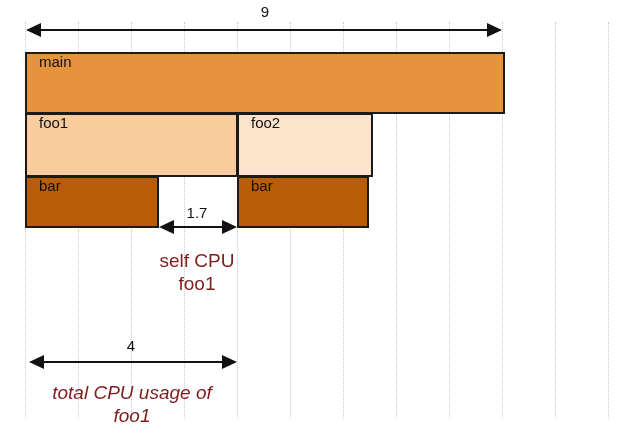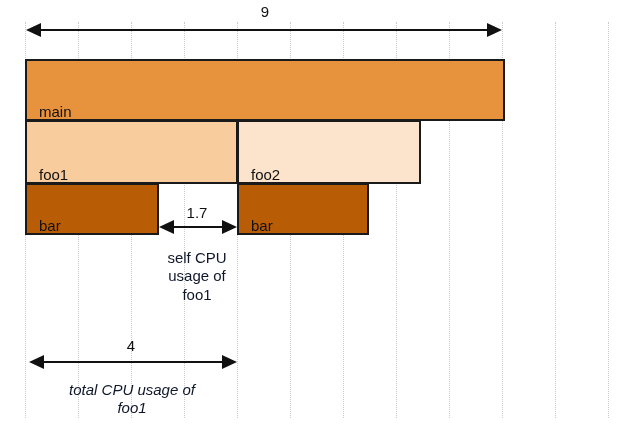--- a/index.html
+++ b/index.html
@@ -22,22 +22,21 @@
     top: 22px;
     width: 0;
     height: 396px;
     border-left: 1px dotted #c9c9c9;
   }
   .frame {
     position: absolute;
     box-sizing: border-box;
     border: 2px solid #1a1a1a;
     display: flex;
-    align-items: flex-end;
-    margin-top: 7px;
+    align-items: flex-start;
   }
   .frame-label {
     font-size: 15px;
     color: #111111;
     padding-left: 12px;
     line-height: 1;
     white-space: nowrap;
   }
   .measure-line {
     position: absolute;
@@ -60,22 +59,22 @@
   .measure-value {
     position: absolute;
     font-size: 15px;
     color: #111111;
     text-align: center;
     white-space: nowrap;
     line-height: 1;
   }
   .caption {
     position: absolute;
-    font-size: 15px;
-    color: #0f172a;
+    font-size: 19px;
+    color: #7f1d1d;
     text-align: center;
     line-height: 1.22;
   }
 </style>
 </head>
 <body>
 
 <div id="canvas">
 
   <div class="gridline" style="left:25px;"></div>
@@ -97,40 +96,39 @@
   <div class="arrow-head arrow-right" style="left:487px; top:23px;"></div>
 
   <div class="frame" style="left:25px; top:52px; width:480px; height:62px; background:#E7923C;">
     <span class="frame-label">main</span>
   </div>
 
   <div class="frame" style="left:25px; top:113px; width:213px; height:64px; background:#F8CC9C;">
     <span class="frame-label">foo1</span>
   </div>
 
-  <div class="frame" style="left:237px; top:113px; width:184px; height:64px; background:#FCE4CC;">
+  <div class="frame" style="left:237px; top:113px; width:136px; height:64px; background:#FCE4CC;">
     <span class="frame-label">foo2</span>
   </div>
 
   <div class="frame" style="left:25px; top:176px; width:134px; height:52px; background:#B85C06;">
     <span class="frame-label">bar</span>
   </div>
 
   <div class="frame" style="left:237px; top:176px; width:132px; height:52px; background:#B85C06;">
     <span class="frame-label">bar</span>
   </div>
 
   <div class="measure-value" style="left:177px; top:205px; width:40px;">1.7</div>
   <div class="measure-line" style="left:163px; top:226px; width:70px;"></div>
   <div class="arrow-head arrow-left" style="left:159px; top:220px;"></div>
   <div class="arrow-head arrow-right" style="left:222px; top:220px;"></div>
 
   <div class="caption" style="left:133px; top:249px; width:128px;">
     <div>self CPU</div>
-    <div>usage of</div>
     <div>foo1</div>
   </div>
 
   <div class="measure-value" style="left:111px; top:338px; width:40px;">4</div>
   <div class="measure-line" style="left:33px; top:361px; width:200px;"></div>
   <div class="arrow-head arrow-left" style="left:29px; top:355px;"></div>
   <div class="arrow-head arrow-right" style="left:222px; top:355px;"></div>
 
   <div class="caption" style="left:20px; top:381px; width:224px;font-style:italic;">
     <div>total CPU usage of</div>

